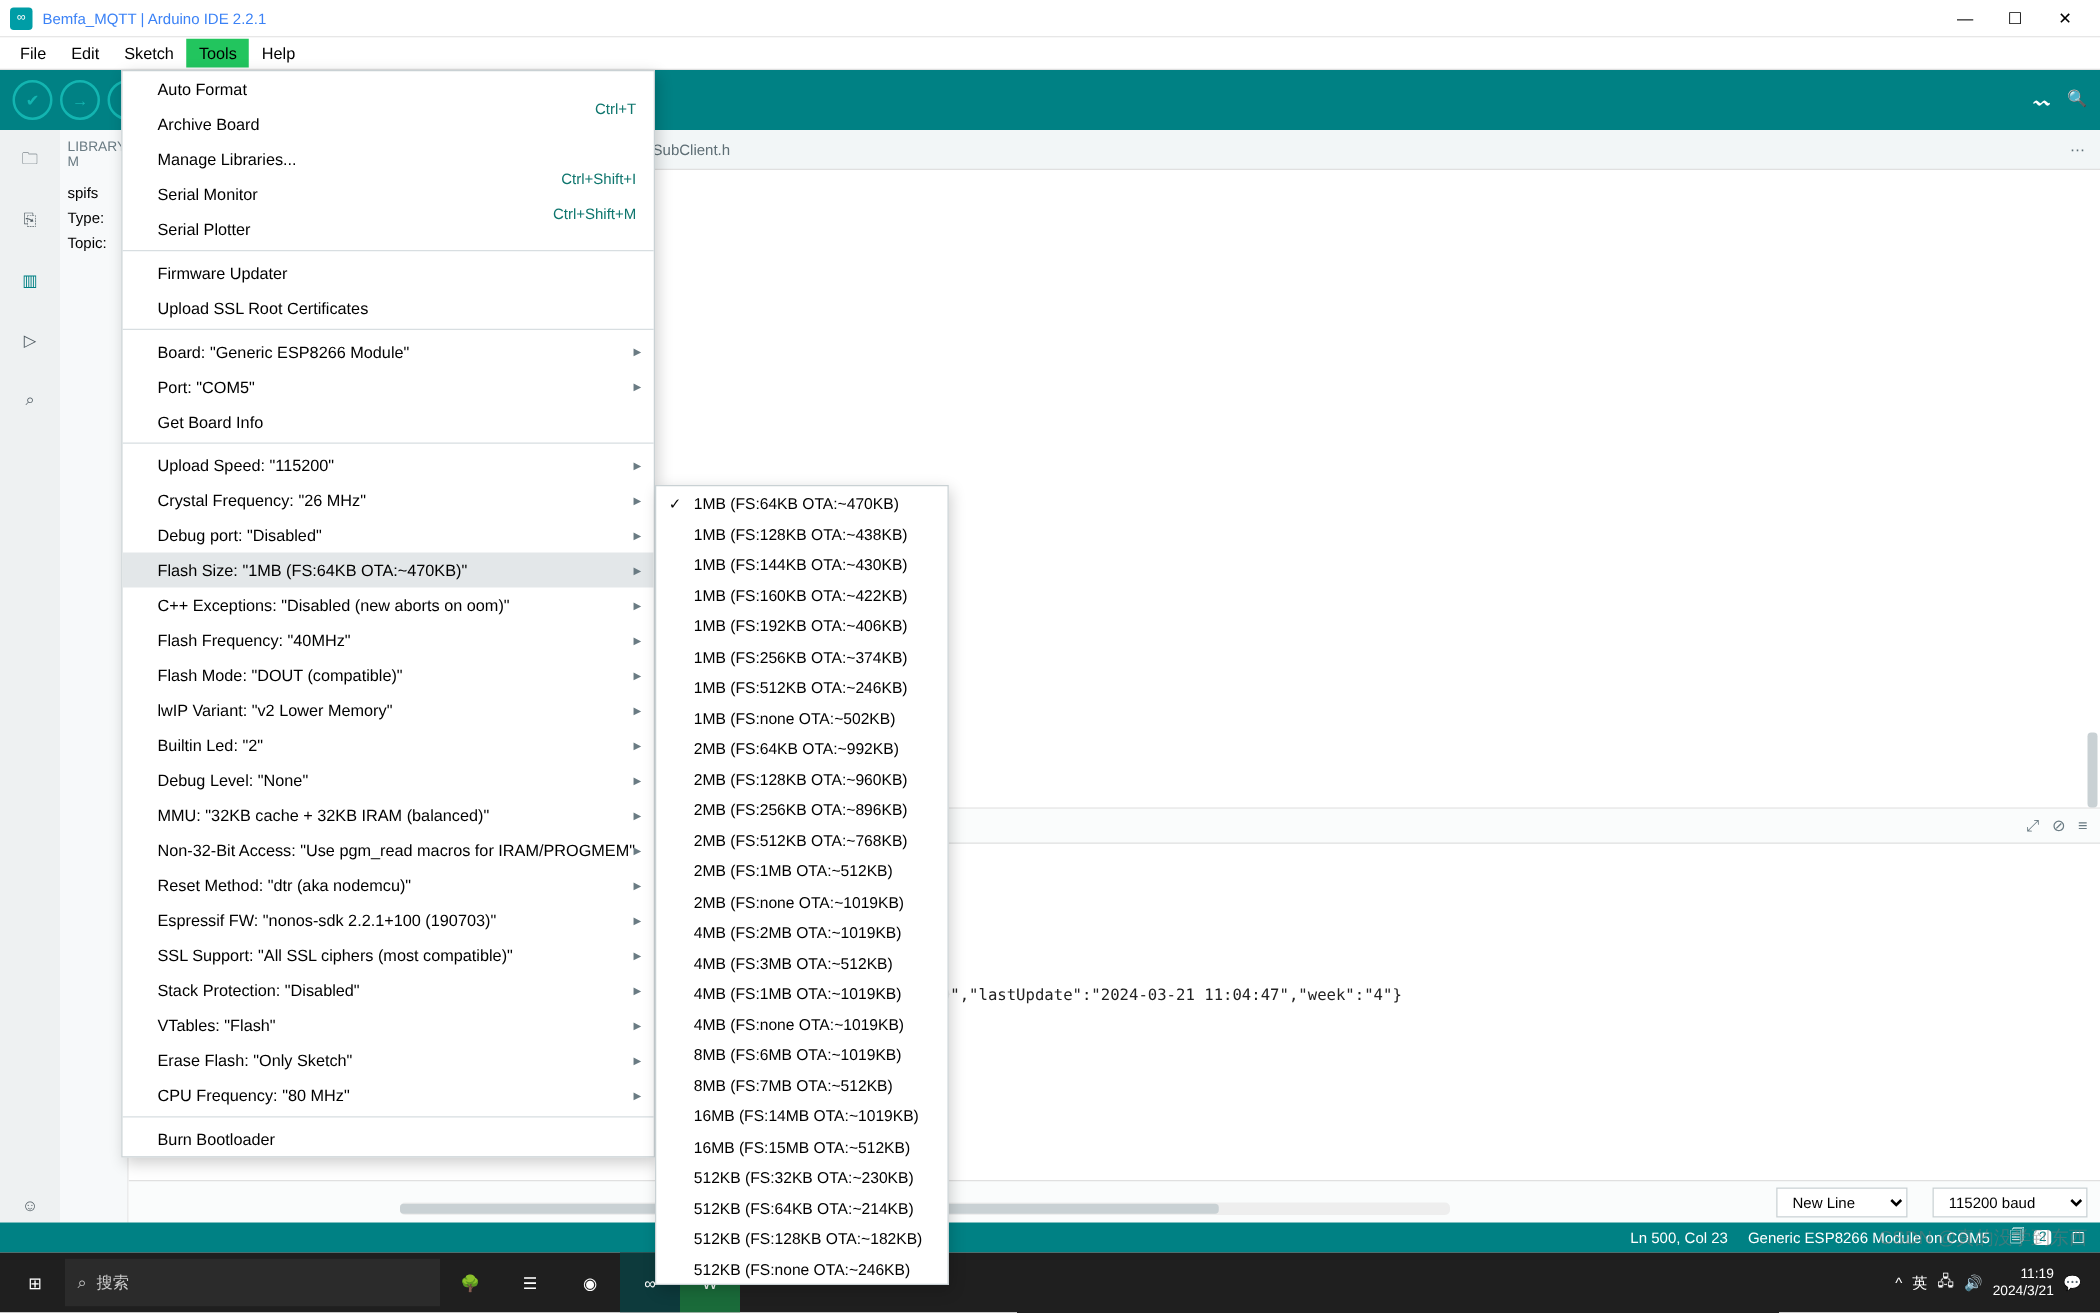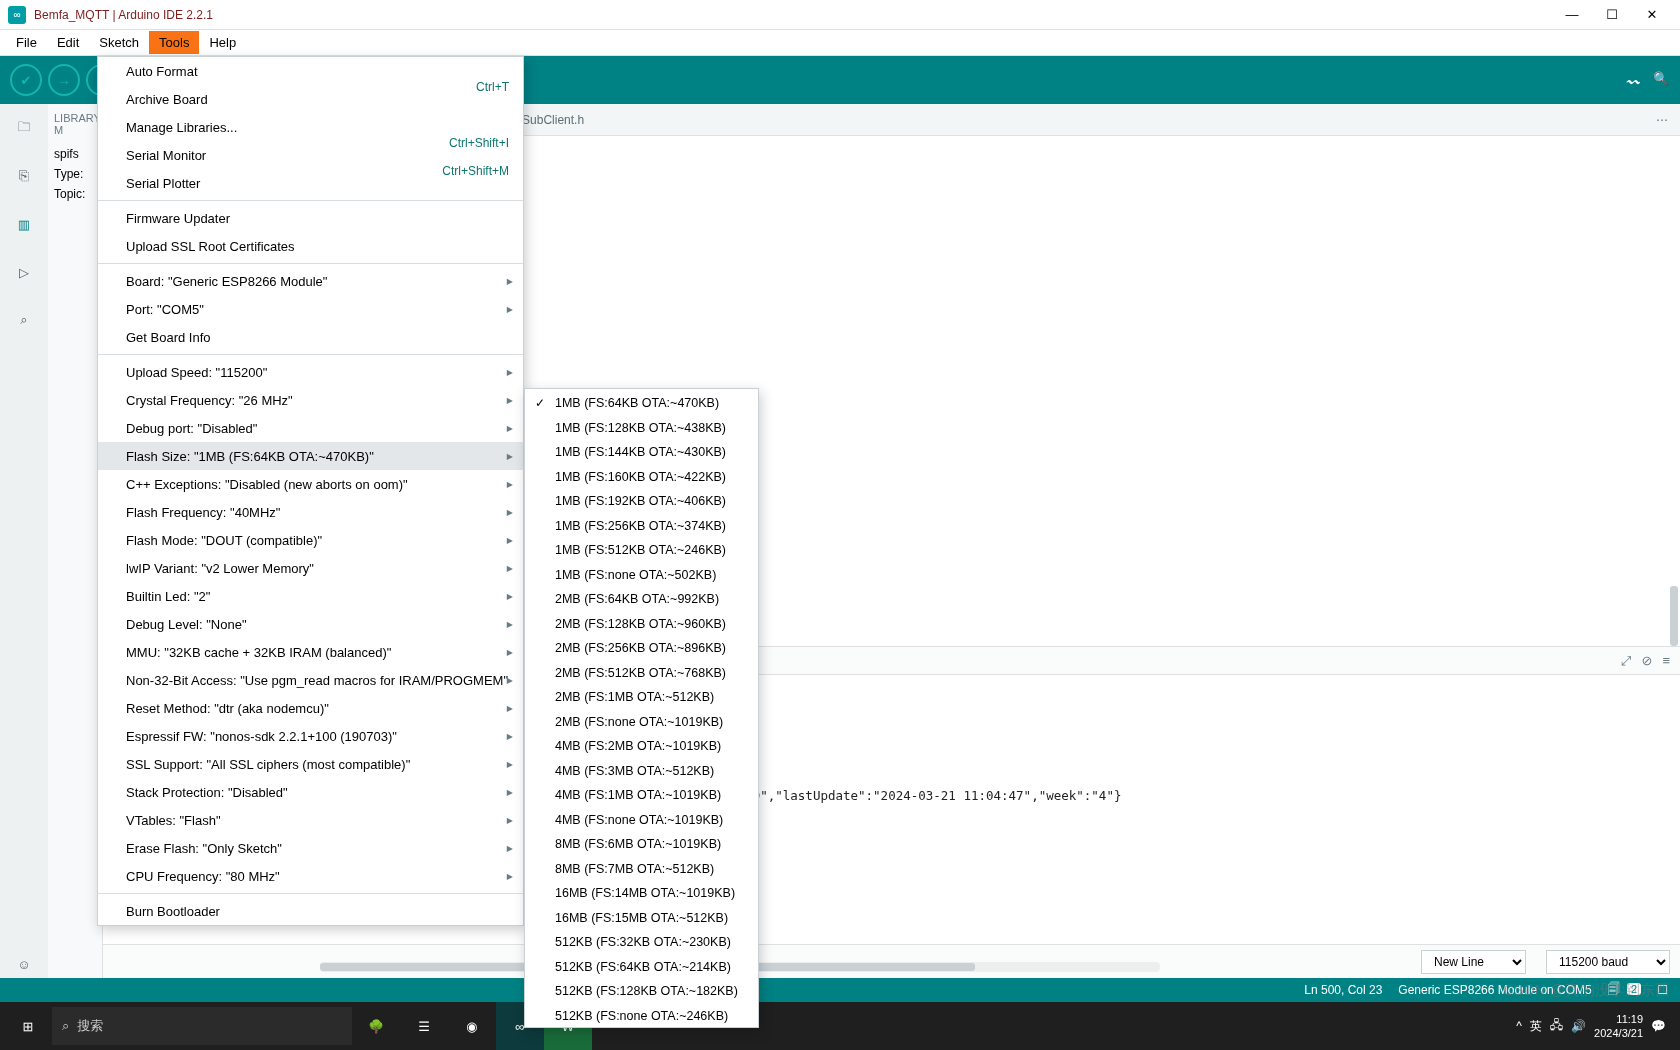--- a/index.html
+++ b/index.html
@@ -1,27 +1,27 @@
 <!DOCTYPE html>
 <html><head>
 <meta charset="utf-8">
 <style>
 * { margin: 0; padding: 0; box-sizing: border-box; font-family: "Segoe UI", Arial, sans-serif; }
 body { width: 1680px; height: 1050px; overflow: hidden; background: #fff; position: relative; font-size: 13px; }
 
 
 .titlebar { height: 30px; background: #fff; display: flex; align-items: center; padding: 0 8px; border-bottom: 1px solid #e0e0e0; }
 .titlebar .app-icon { width: 18px; height: 18px; background: #009da6; border-radius: 3px; margin-right: 8px; display: flex; align-items: center; justify-content: center; color: #fff; font-size: 10px; }
-.titlebar .title { flex: 1; font-size: 12px; color: #7f1d1d; }
+.titlebar .title { flex: 1; font-size: 12px; color: #3b82f6; }
 .titlebar .win-btn { width: 40px; height: 30px; display: flex; align-items: center; justify-content: center; cursor: pointer; }
 
 
 .menubar { height: 26px; background: #fff; display: flex; align-items: center; padding: 0 6px; border-bottom: 1px solid #e0e0e0; }
 .menubar .menu-item { padding: 4px 10px; font-size: 13px; cursor: pointer; }
-.menubar .menu-item.open { background: #f97316; }
+.menubar .menu-item.open { background: #22c55e; }
 
 
 .toolbar { height: 48px; background: #008184; display: flex; align-items: center; padding: 0 10px; }
 .toolbar .tbtn { width: 32px; height: 32px; border-radius: 50%; border: 2px solid #13b5b1; display: flex; align-items: center; justify-content: center; margin-right: 6px; cursor: pointer; color: #13b5b1; }
 .toolbar .right-icons { margin-left: auto; display: flex; gap: 14px; color: #fff; }
 .toolbar .ric { cursor: pointer; }
 
 
 .main { display: flex; height: calc(100% - 30px - 26px - 48px - 24px - 48px); }
 

